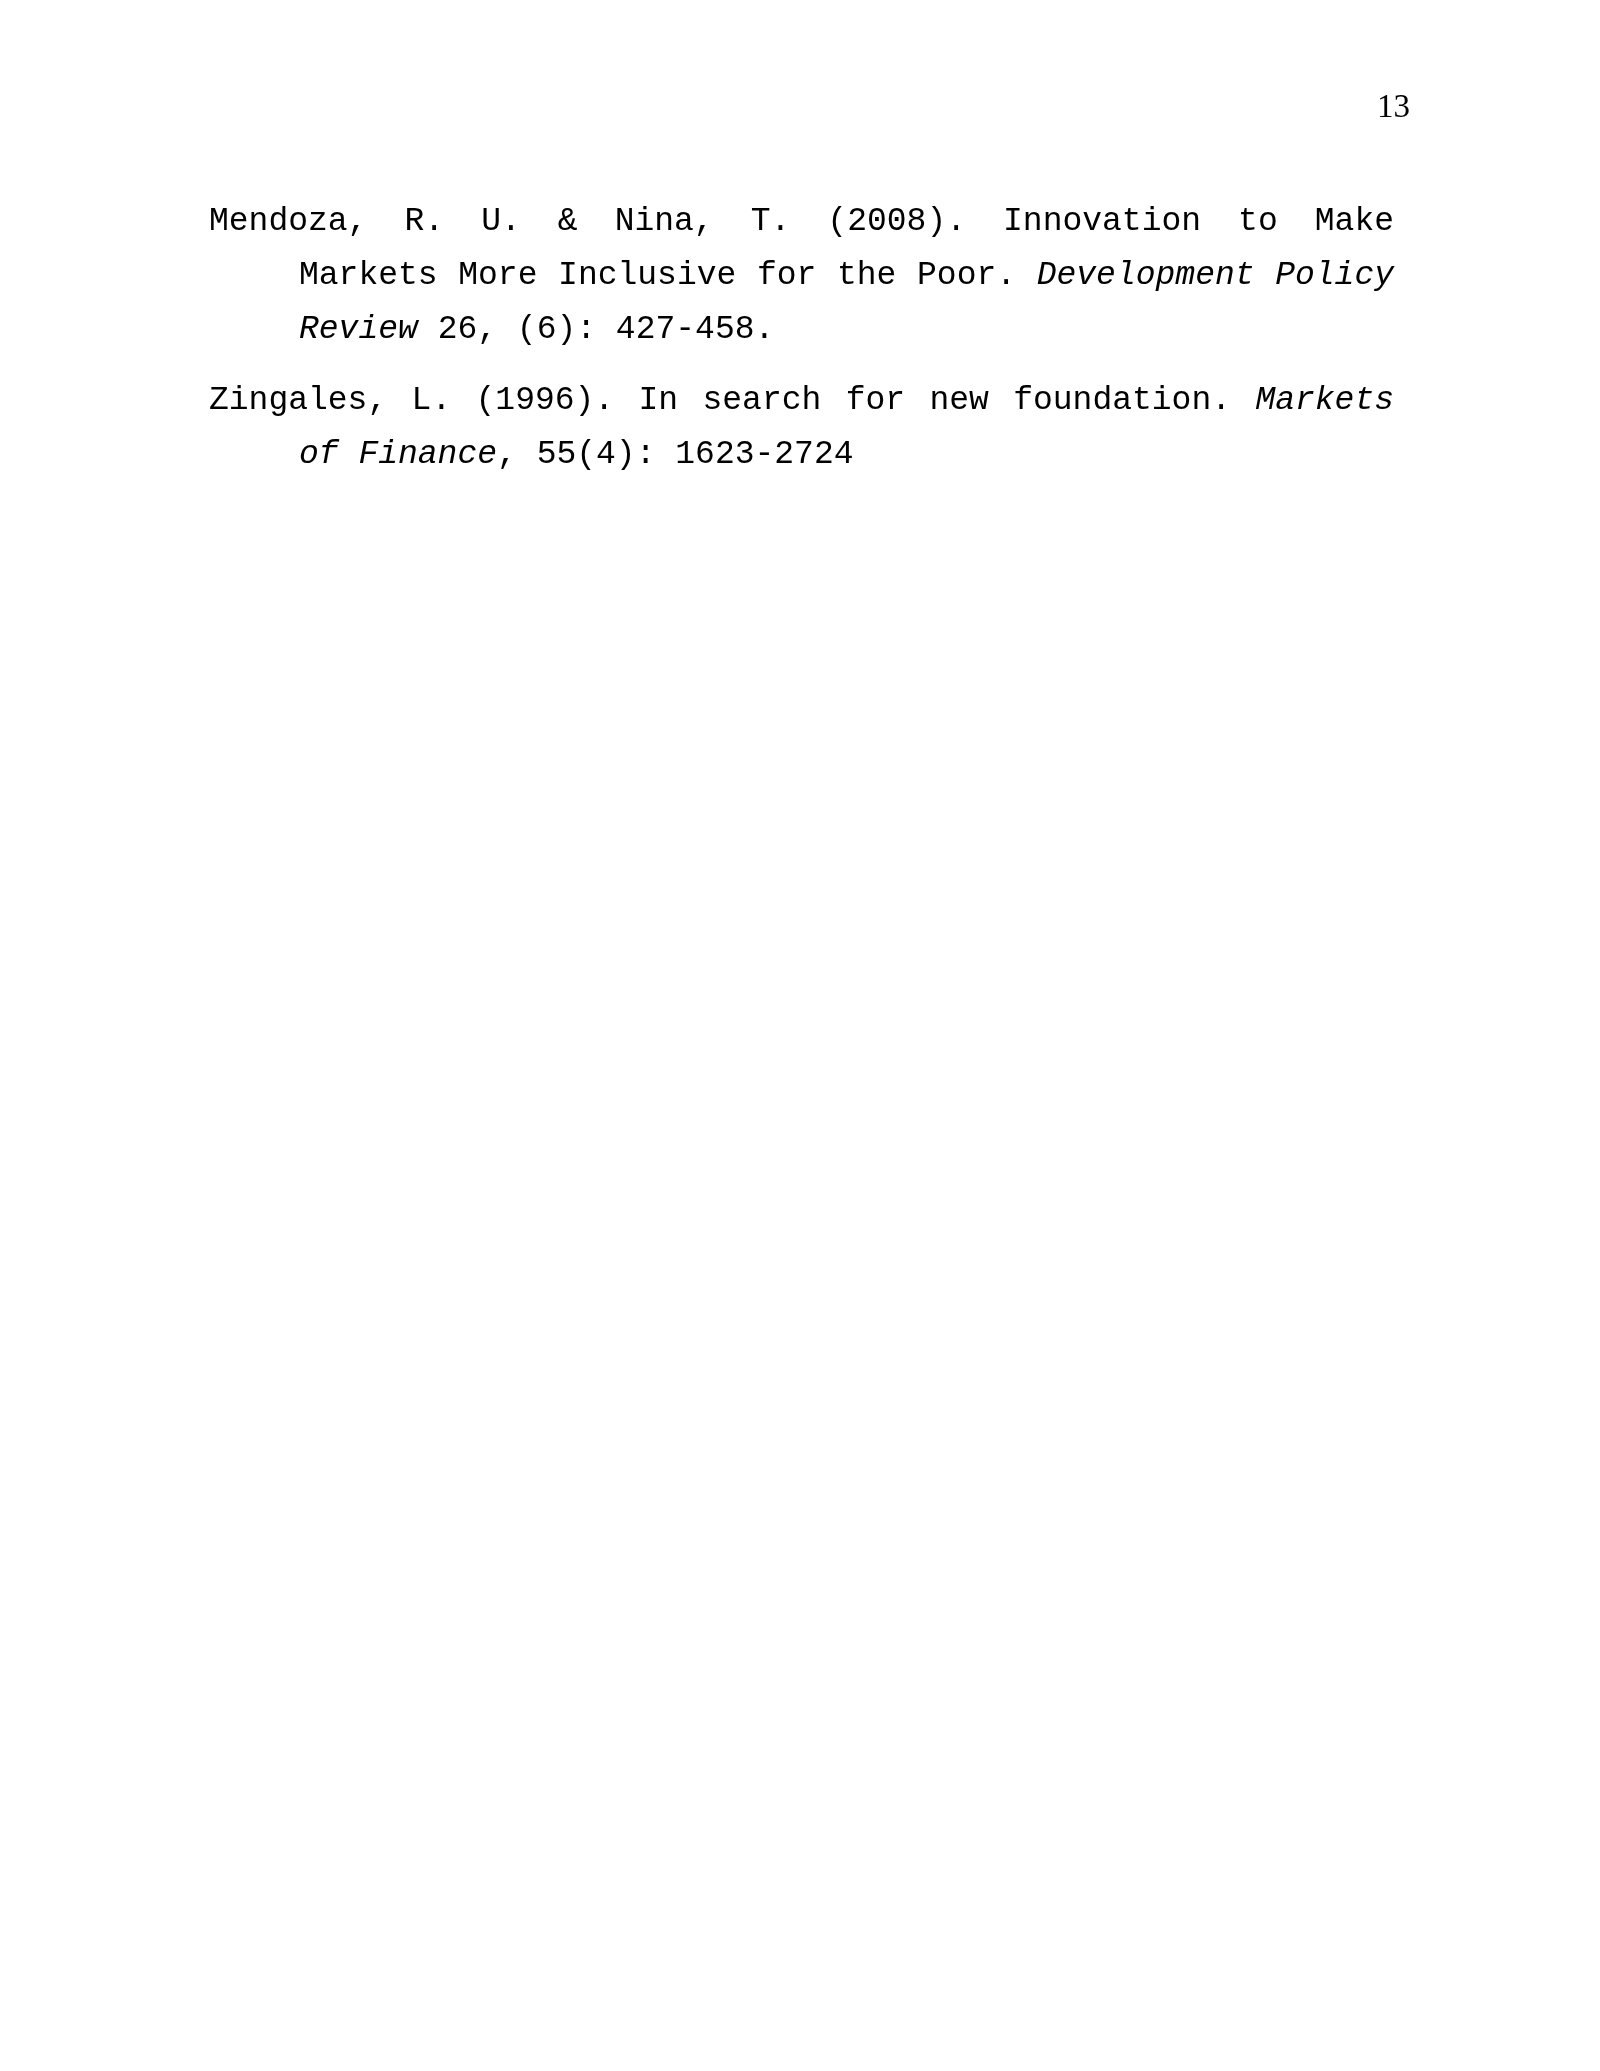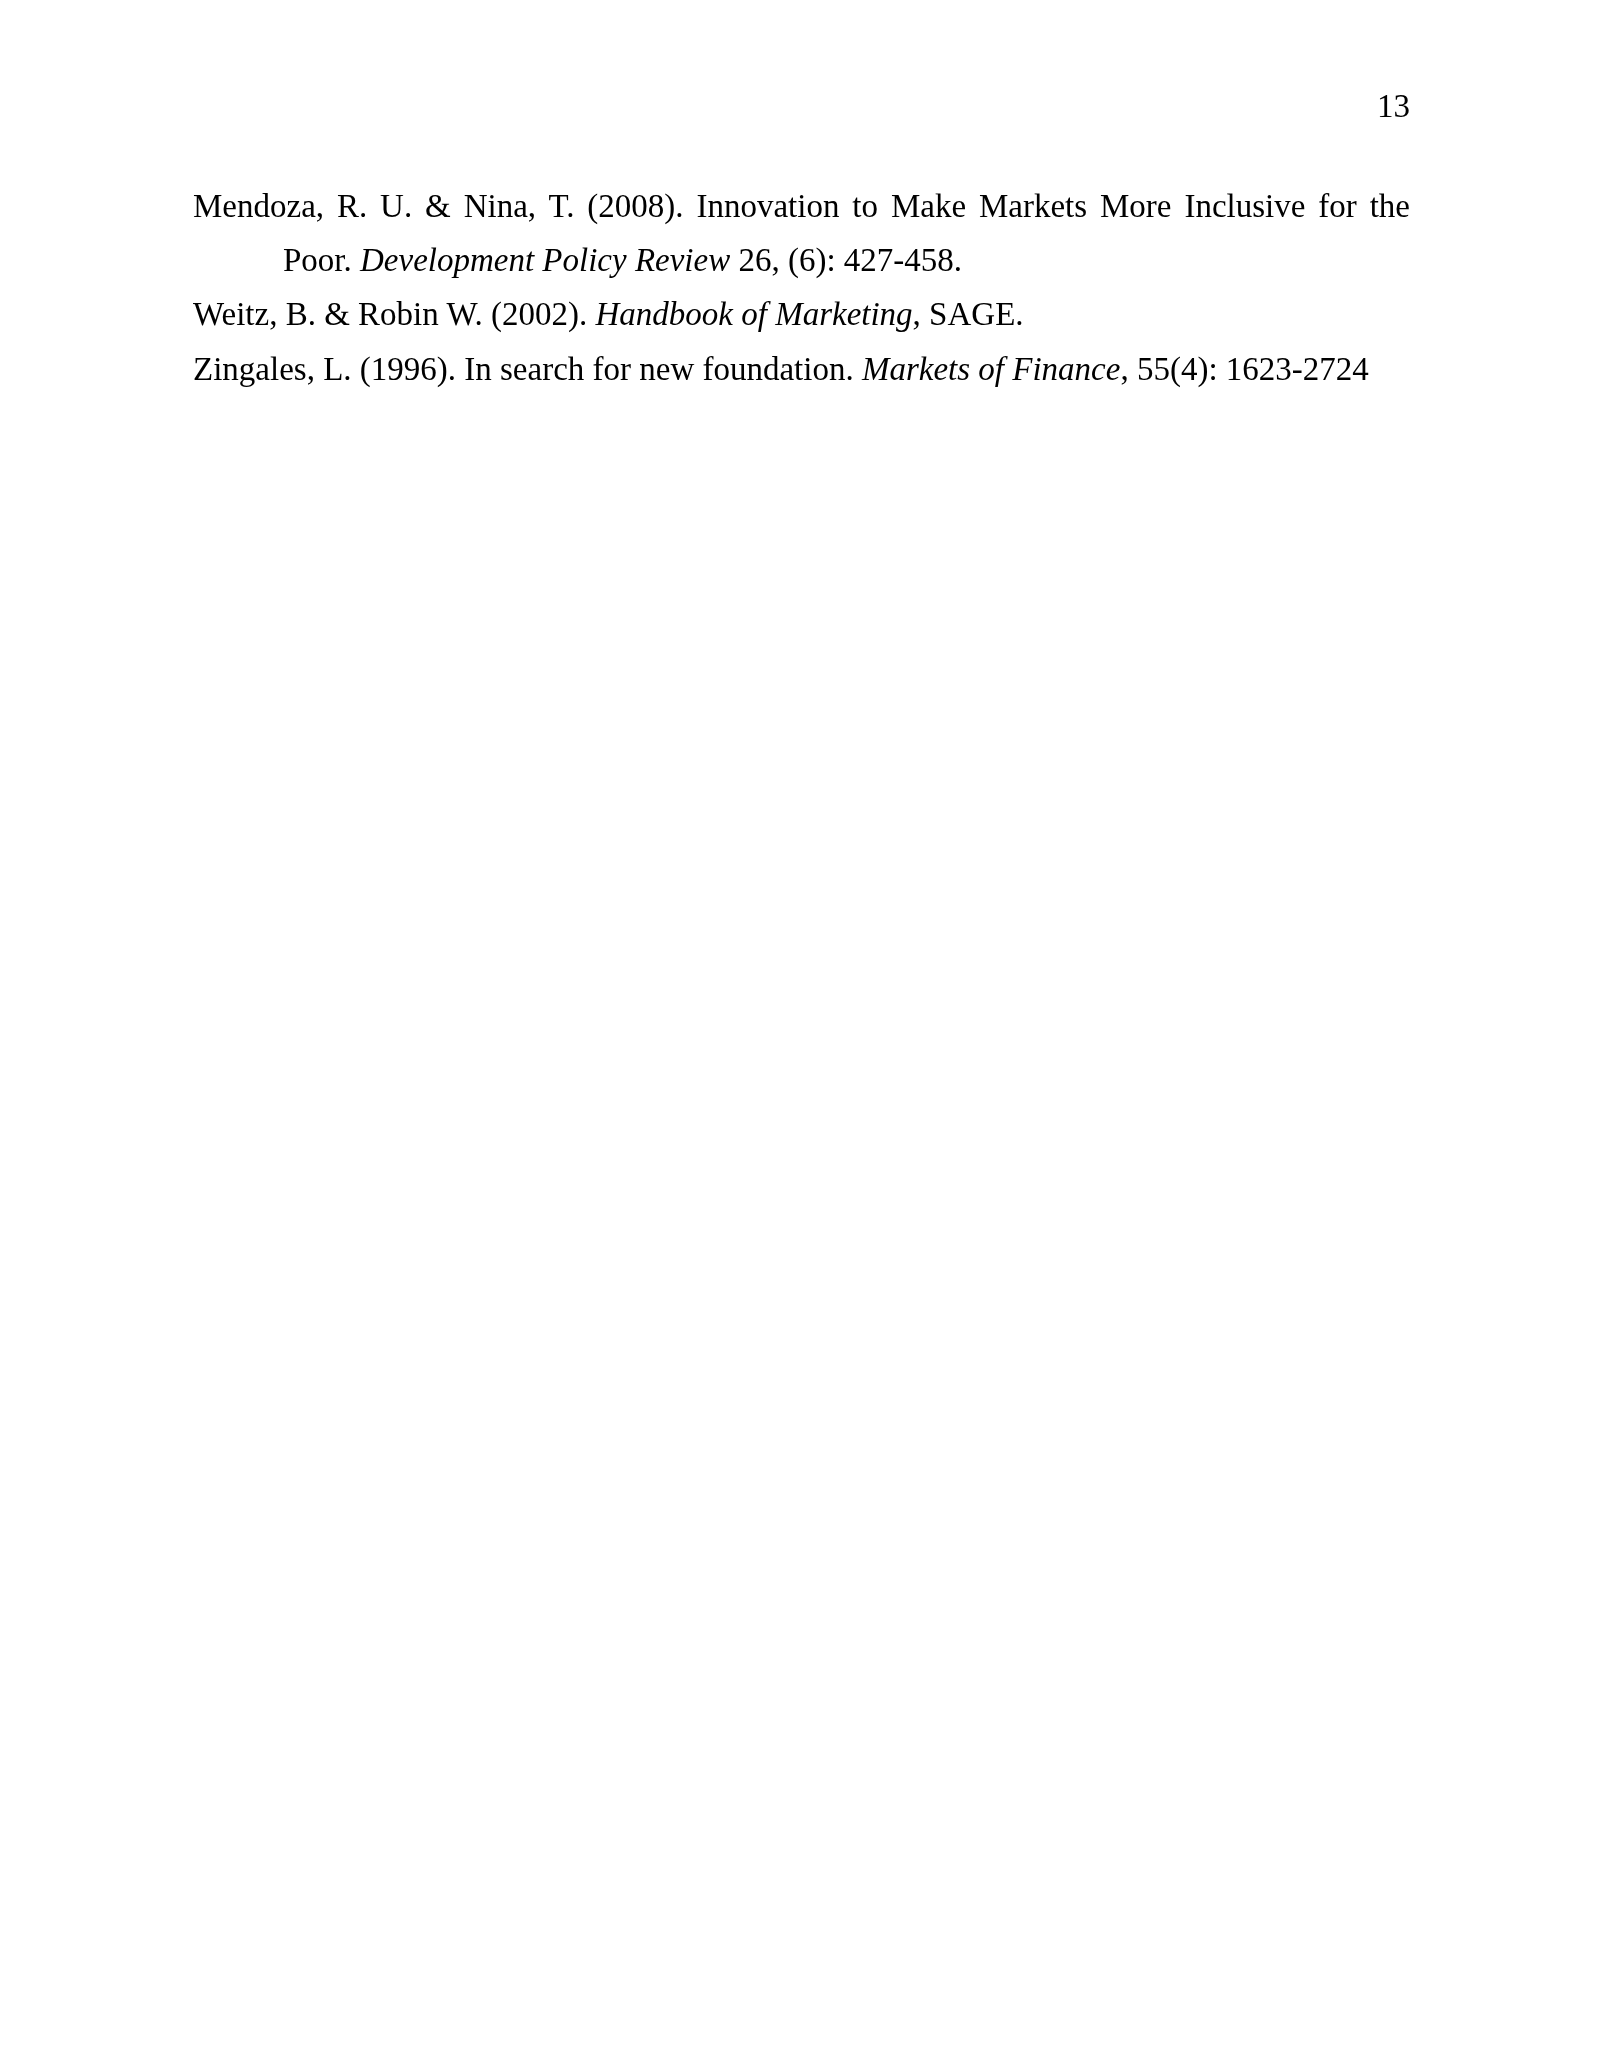--- a/index.html
+++ b/index.html
@@ -27,31 +27,31 @@
     position: absolute;
     left: 193px;
     top: 179px;
     width: 1217px;
     font-size: 33px;
     line-height: 54.2px;
     text-align: justify;
     text-align-last: left;
   }
   .ref {
-    margin: 0;
+    margin: 16px;
     padding-left: 90px;
     text-indent: -90px;
+    font-family: Liberation Mono, monospace;
   }
   .italic {
     font-style: italic;
   }
 </style>
 </head>
 <body>
 
 <div class="page" style="background: rgb(255, 255, 255); color: rgb(0, 0, 0);">
   <div class="page-number">13</div>
   <div class="references">
       <p class="ref"><span class="">Mendoza, R. U. &amp; Nina, T. (2008). Innovation to Make Markets More Inclusive for the Poor. </span><span class="italic">Development Policy Review</span><span class=""> 26, (6): 427-458.</span></p>
-      <p class="ref"><span class="">Weitz, B. &amp; Robin W. (2002). </span><span class="italic">Handbook of Marketing</span><span class="">, SAGE.</span></p>
       <p class="ref"><span class="">Zingales, L. (1996). In search for new foundation. </span><span class="italic">Markets of Finance</span><span class="">, 55(4): 1623-2724</span></p>
     </div>
 </div>
 
 </body></html>

